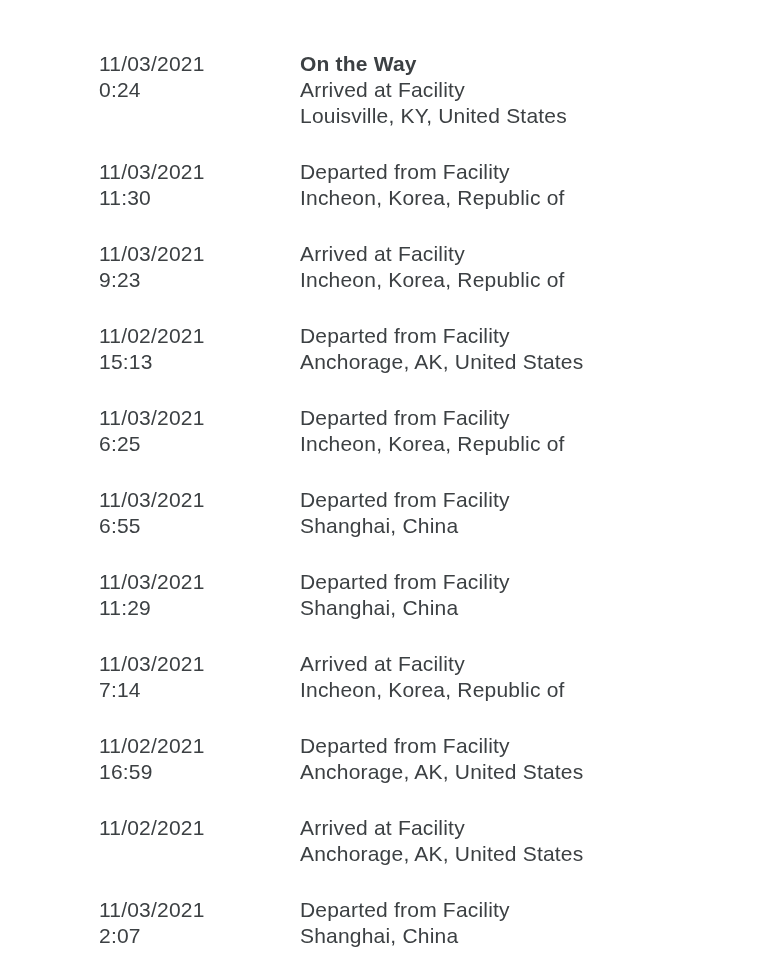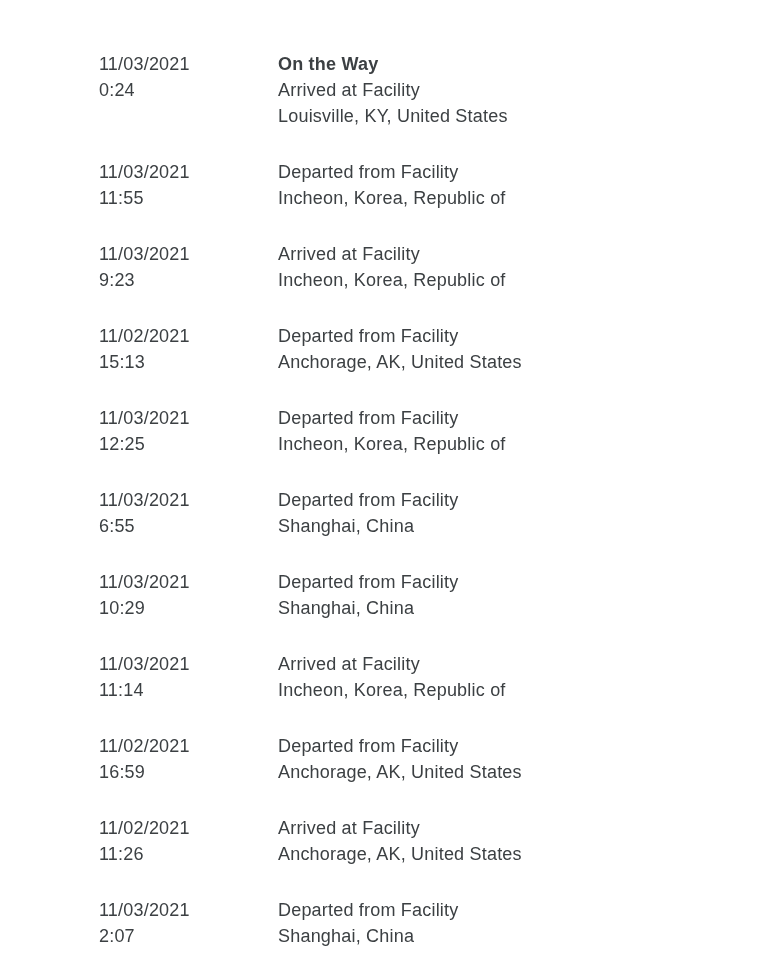--- a/index.html
+++ b/index.html
@@ -20,23 +20,24 @@
   .entry {
     display: flex;
     margin-bottom: 30px;
   }
   .col-datetime {
     width: 179px;
     flex: 0 0 179px;
   }
   .col-details {
     flex: 1 1 auto;
+    margin-left: 22px;
   }
   .line {
-    font-size: 18px;
+    font-size: 21px;
     line-height: 26px;
     letter-spacing: 0.2px;
     white-space: nowrap;
   }
   .status-header {
     font-weight: bold;
   }
 </style>
 </head>
 <body style="background: rgb(255, 255, 255); color: rgb(60, 64, 67);">
@@ -50,21 +51,21 @@
     <div class="col-details">
       <div class="line status-header">On the Way</div>
       <div class="line status">Arrived at Facility</div>
       <div class="line location">Louisville, KY, United States</div>
     </div>
   </div>
 
   <div class="entry">
     <div class="col-datetime">
       <div class="line date">11/03/2021</div>
-      <div class="line time">11:55</div>
+      <div class="line time">11:30</div>
     </div>
     <div class="col-details">
 
       <div class="line status">Departed from Facility</div>
       <div class="line location">Incheon, Korea, Republic of</div>
     </div>
   </div>
 
   <div class="entry">
     <div class="col-datetime">
@@ -86,21 +87,21 @@
     <div class="col-details">
 
       <div class="line status">Departed from Facility</div>
       <div class="line location">Anchorage, AK, United States</div>
     </div>
   </div>
 
   <div class="entry">
     <div class="col-datetime">
       <div class="line date">11/03/2021</div>
-      <div class="line time">12:25</div>
+      <div class="line time">6:25</div>
     </div>
     <div class="col-details">
 
       <div class="line status">Departed from Facility</div>
       <div class="line location">Incheon, Korea, Republic of</div>
     </div>
   </div>
 
   <div class="entry">
     <div class="col-datetime">
@@ -110,33 +111,33 @@
     <div class="col-details">
 
       <div class="line status">Departed from Facility</div>
       <div class="line location">Shanghai, China</div>
     </div>
   </div>
 
   <div class="entry">
     <div class="col-datetime">
       <div class="line date">11/03/2021</div>
-      <div class="line time">10:29</div>
+      <div class="line time">11:29</div>
     </div>
     <div class="col-details">
 
       <div class="line status">Departed from Facility</div>
       <div class="line location">Shanghai, China</div>
     </div>
   </div>
 
   <div class="entry">
     <div class="col-datetime">
       <div class="line date">11/03/2021</div>
-      <div class="line time">11:14</div>
+      <div class="line time">7:14</div>
     </div>
     <div class="col-details">
 
       <div class="line status">Arrived at Facility</div>
       <div class="line location">Incheon, Korea, Republic of</div>
     </div>
   </div>
 
   <div class="entry">
     <div class="col-datetime">
@@ -146,21 +147,20 @@
     <div class="col-details">
 
       <div class="line status">Departed from Facility</div>
       <div class="line location">Anchorage, AK, United States</div>
     </div>
   </div>
 
   <div class="entry">
     <div class="col-datetime">
       <div class="line date">11/02/2021</div>
-      <div class="line time">11:26</div>
     </div>
     <div class="col-details">
 
       <div class="line status">Arrived at Facility</div>
       <div class="line location">Anchorage, AK, United States</div>
     </div>
   </div>
 
   <div class="entry">
     <div class="col-datetime">

